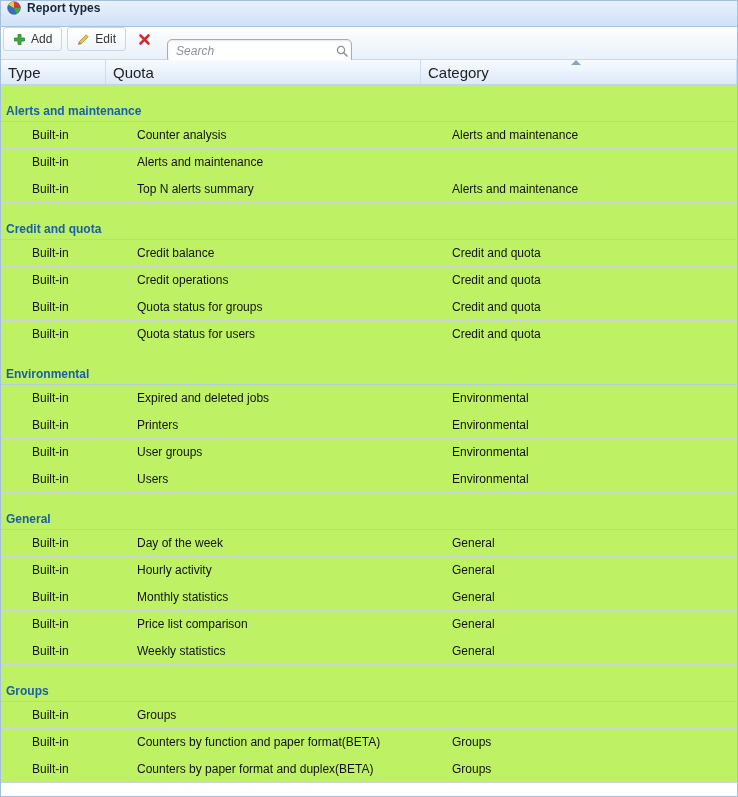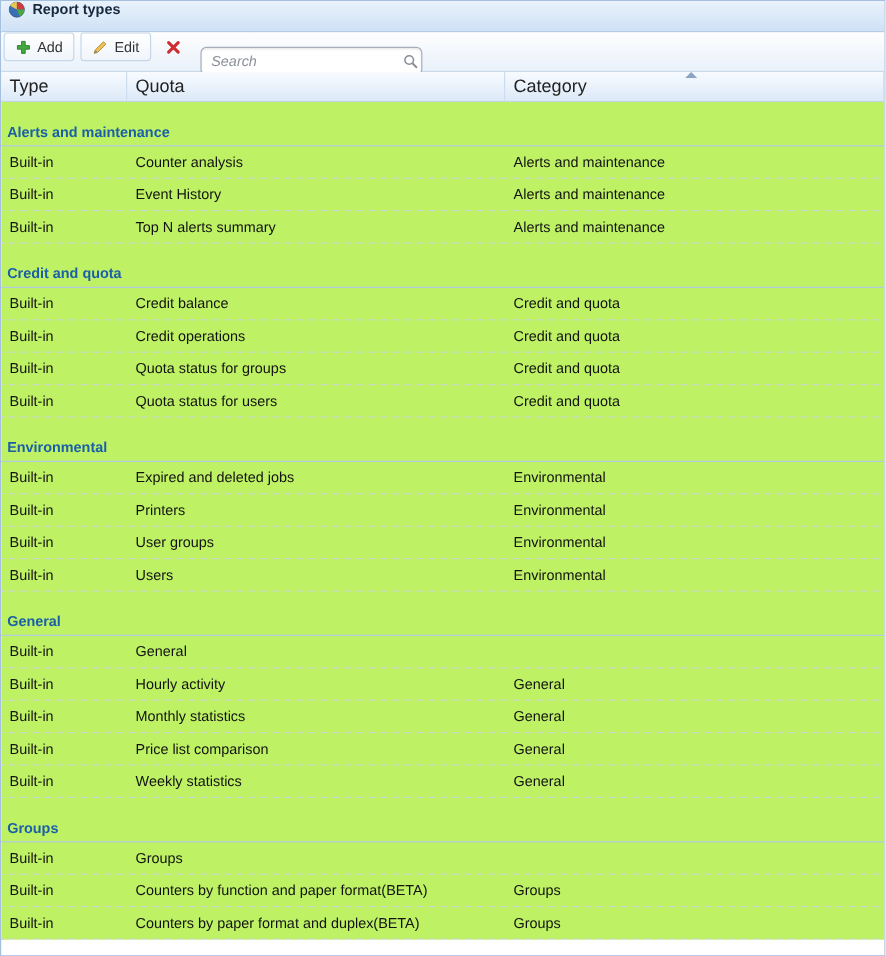--- a/index.html
+++ b/index.html
@@ -92,20 +92,21 @@
   }
   .group-label {
     font-size: 12px; font-weight: bold; color: #1b5fa8;
   }
   .data-row {
     display: grid; grid-template-columns: 105px 315px 1fr;
     height: 27px; align-items: center;
     border-bottom: 1px dotted #ccd4dd;
     font-size: 12px; color: #121212;
     cursor: default;
+    padding-left: 24px;
   }
   .cell { padding: 0 7px; white-space: nowrap; overflow: hidden; }
 </style>
 </head>
 <body>
 
 <div class="window">
 
   <div class="titlebar">
     <span class="title-icon">
@@ -170,21 +171,20 @@
 
   <div class="grid-body">
       <div class="group-row"><span class="group-label">Alerts and maintenance</span></div>
       <div class="data-row">
         <div class="cell">Built-in</div>
         <div class="cell">Counter analysis</div>
         <div class="cell">Alerts and maintenance</div>
       </div>
       <div class="data-row">
         <div class="cell">Built-in</div>
-        <div class="cell">Event History</div>
         <div class="cell">Alerts and maintenance</div>
       </div>
       <div class="data-row">
         <div class="cell">Built-in</div>
         <div class="cell">Top N alerts summary</div>
         <div class="cell">Alerts and maintenance</div>
       </div>
       <div class="group-row"><span class="group-label">Credit and quota</span></div>
       <div class="data-row">
         <div class="cell">Built-in</div>
@@ -223,20 +223,21 @@
         <div class="cell">Environmental</div>
       </div>
       <div class="data-row">
         <div class="cell">Built-in</div>
         <div class="cell">Users</div>
         <div class="cell">Environmental</div>
       </div>
       <div class="group-row"><span class="group-label">General</span></div>
       <div class="data-row">
         <div class="cell">Built-in</div>
+        <div class="cell">Day of the week</div>
         <div class="cell">General</div>
       </div>
       <div class="data-row">
         <div class="cell">Built-in</div>
         <div class="cell">Hourly activity</div>
         <div class="cell">General</div>
       </div>
       <div class="data-row">
         <div class="cell">Built-in</div>
         <div class="cell">Monthly statistics</div>

